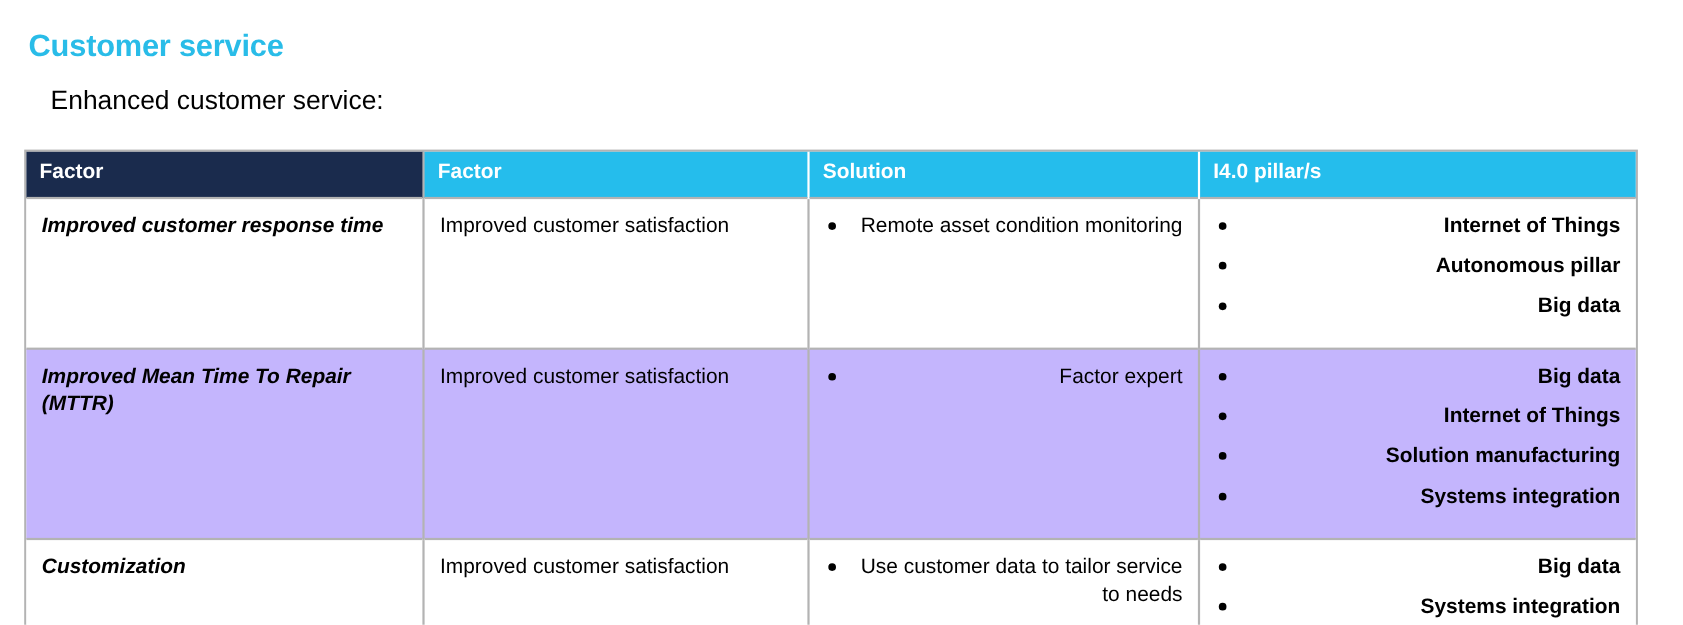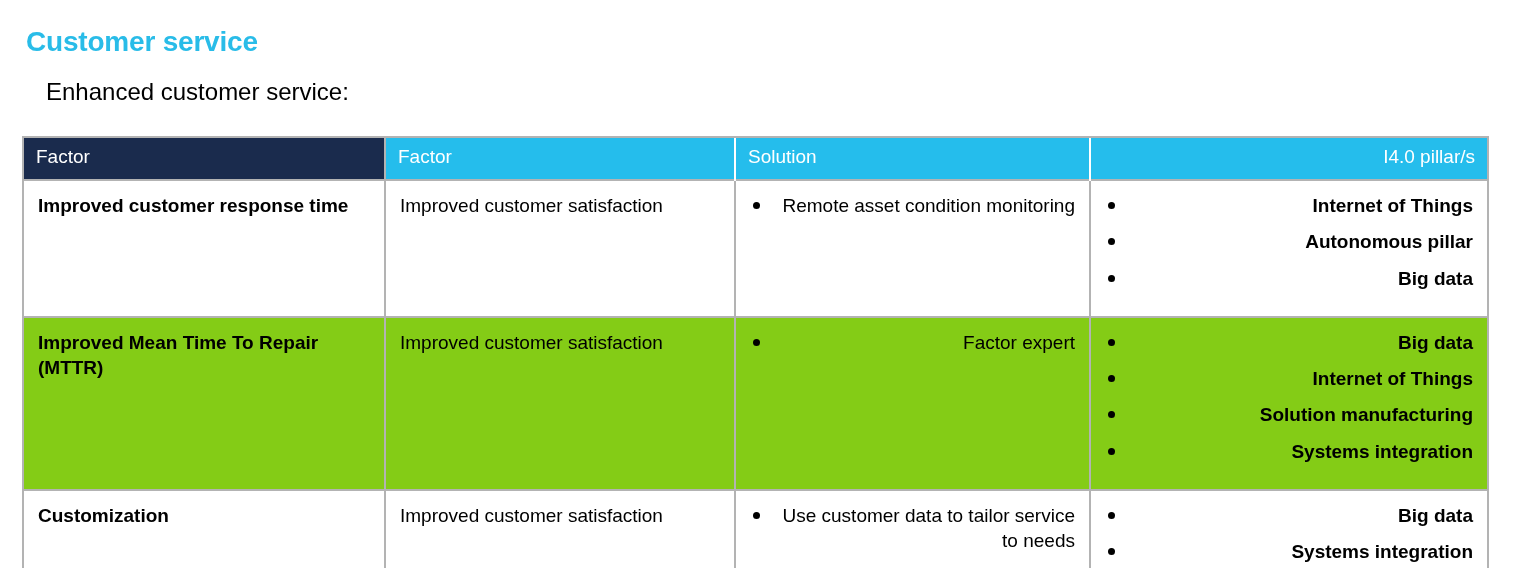--- a/index.html
+++ b/index.html
@@ -56,47 +56,47 @@
   table.grid col.c-factor   { width: 361px; }
   table.grid col.c-impact   { width: 350px; }
   table.grid col.c-solution { width: 355px; }
   table.grid col.c-pillars  { width: 397px; }
 
   thead th {
     padding: 8px 12px 10px 12px;
     text-align: left;
     vertical-align: top;
     font-size: 19px;
-    font-weight: normal;
+    font-weight: bold;
     color: #ffffff;
     background: #25bdec;
     border-right: 2px solid #ffffff;
     height: 42px;
     box-sizing: border-box;
   }
   thead th.factor-head {
     background: #1a2b4d;
     border-right: 2px solid #b3b3b3;
   }
-  thead th:last-child { border-right: none; text-align: right; }
+  thead th:last-child { border-right: none; }
 
   tbody td {
     border-top: 2px solid #b3b3b3;
     border-right: 2px solid #b3b3b3;
     padding: 12px 14px 14px 14px;
     vertical-align: top;
     font-size: 19px;
     line-height: 1.33;
     background: #ffffff;
     box-sizing: border-box;
   }
   tbody td:last-child { border-right: none; }
-  tbody tr.shaded td { background: #84cc16; }
-
-  td.factor-cell { font-weight: bold; }
+  tbody tr.shaded td { background: #c4b5fd; }
+
+  td.factor-cell { font-weight: bold; font-style: italic; }
 
   ul.bullets {
     margin: 0;
     padding: 0;
     list-style: none;
   }
   ul.bullets li {
     position: relative;
     padding-left: 22px;
     margin: 0 0 10px 0;

